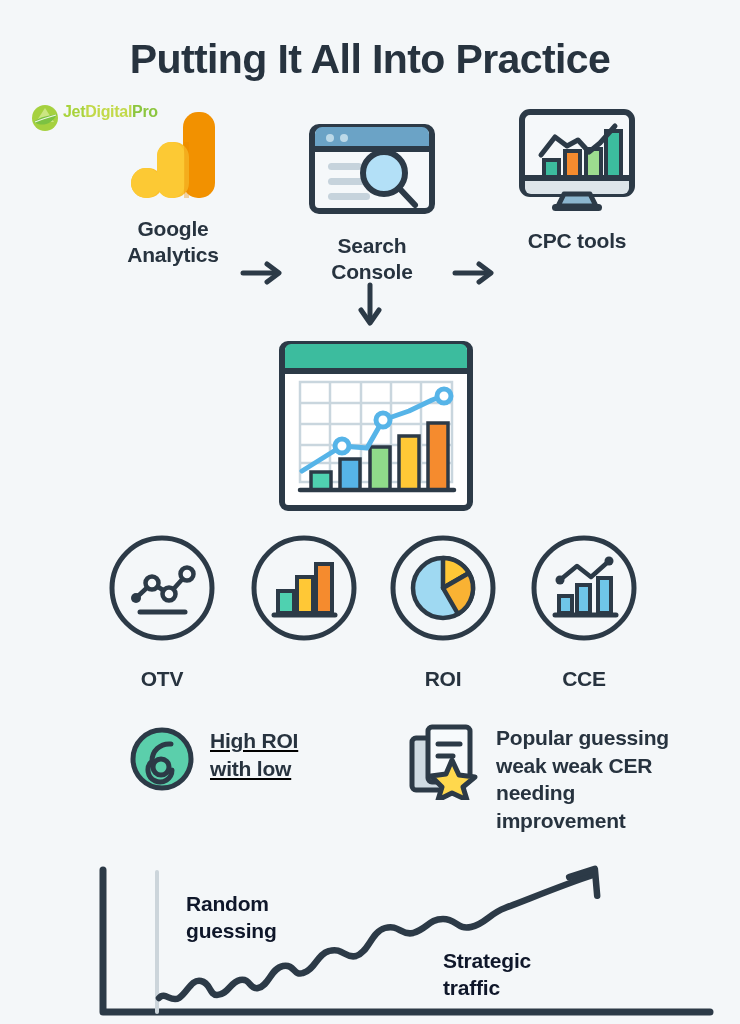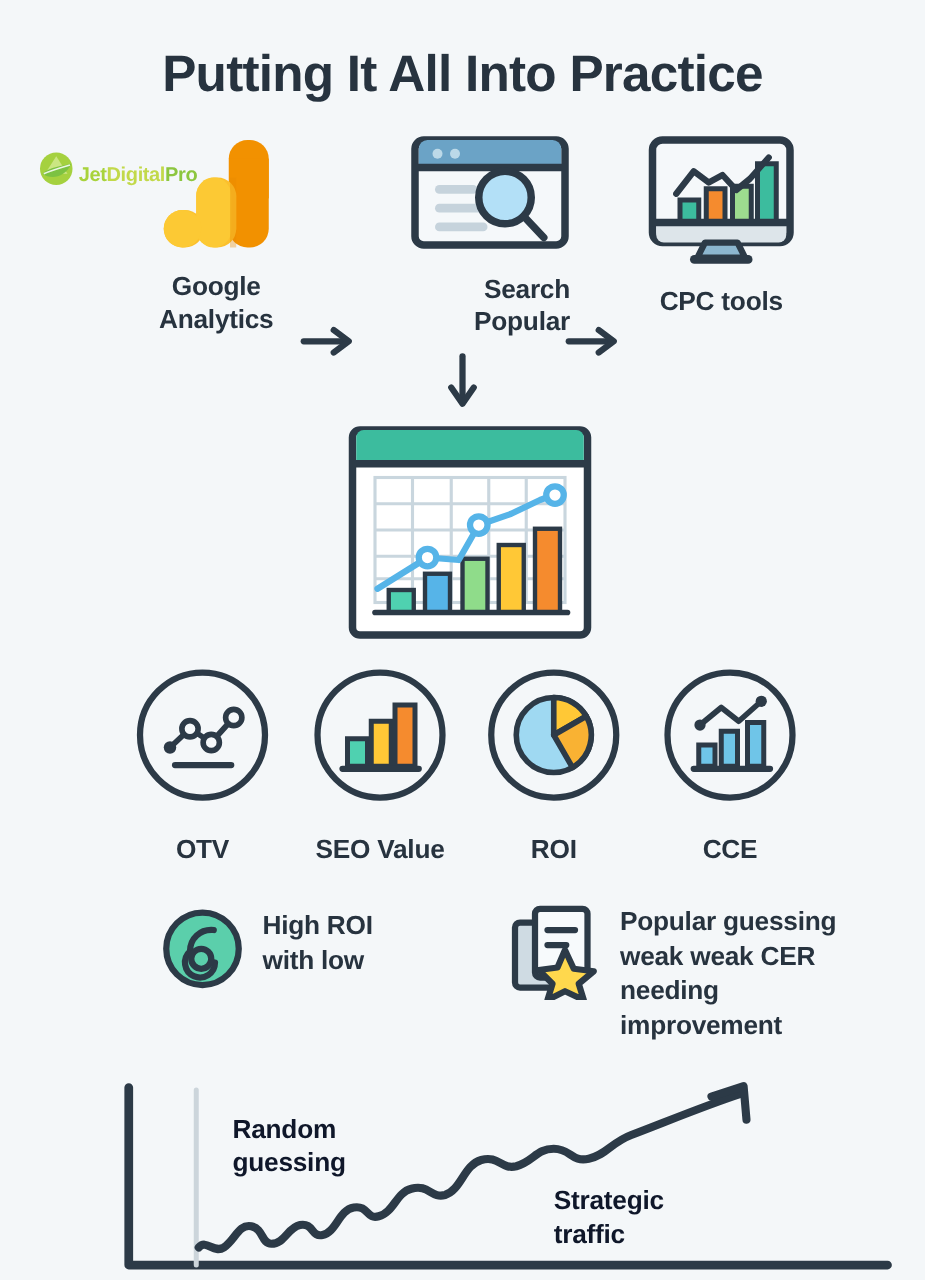--- a/index.html
+++ b/index.html
@@ -13,37 +13,37 @@
 
   
   .title {
     position: absolute; top: 36px; left: 0; width: 740px;
     text-align: center;
     font-size: 41px; font-weight: bold; letter-spacing: -0.6px;
     color: #27333f;
   }
 
   
-  .logo { position: absolute; left: 30px; top: 120px; display: flex; align-items: flex-end; gap: 3px; }
+  .logo { position: absolute; left: 30px; top: 103px; display: flex; align-items: flex-start; gap: 3px; }
   .logo-mark { width: 30px; height: 30px; }
   .logo-text { font-size: 16px; font-weight: bold; letter-spacing: -0.3px; }
   .lt-a { color: #a8d33c; }
   .lt-b { color: #c2d94a; }
   .lt-c { color: #8cc63f; }
 
   
   .toprow { position: absolute; top: 108px; left: 0; width: 740px; height: 180px; }
   .tool { position: absolute; text-align: center; }
   .tool .icon { display: block; margin: 0 auto; }
   .tool .lbl {
     font-size: 21px; font-weight: bold; color: #27333f;
     line-height: 1.22; margin-top: 10px; letter-spacing: -0.2px;
   }
   #tool-ga { left: 88px; top: 0; width: 170px; }
-  #tool-sc { left: 288px; top: 0; width: 168px; text-align: right; }
+  #tool-sc { left: 288px; top: 15px; width: 168px; }
   #tool-cpc { left: 492px; top: 0; width: 170px; }
   .arrow-h { position: absolute; top: 152px; }
   #arrow-1 { left: 240px; }
   #arrow-2 { left: 452px; }
   #arrow-down { position: absolute; left: 354px; top: 282px; }
 
   
   .sheet-wrap { position: absolute; left: 278px; top: 340px; }
 
   
@@ -57,21 +57,21 @@
   #metric-seo { left: 234px; }
   #metric-roi { left: 373px; }
   #metric-cce { left: 514px; }
 
   
   .feature { position: absolute; display: flex; align-items: flex-start; gap: 14px; }
   .feature .ftext {
     font-size: 21px; font-weight: bold; color: #27333f;
     line-height: 1.32; letter-spacing: -0.2px; padding-top: 2px;
   }
-  #feature-roi { left: 128px; top: 725px; }
+  #feature-roi { left: 128px; top: 725px; text-decoration: underline; }
   #feature-article { left: 408px; top: 722px; }
 
   
   .growth { position: absolute; left: 85px; top: 862px; }
   .growth-lbl {
     position: absolute; font-size: 21px; font-weight: bold;
     color: #0f172a; line-height: 1.28; letter-spacing: -0.2px;
   }
   #lbl-random { left: 186px; top: 891px; }
   #lbl-strategic { left: 443px; top: 948px; }
@@ -127,21 +127,21 @@
           <circle cx="36" cy="15" r="4" fill="#bcd9e8"></circle>
           <rect x="20" y="40" width="34" height="7" rx="3.5" fill="#c6d3dc"></rect>
           <rect x="20" y="55" width="48" height="7" rx="3.5" fill="#c6d3dc"></rect>
           <rect x="20" y="70" width="42" height="7" rx="3.5" fill="#c6d3dc"></rect>
           <circle cx="76" cy="50" r="21" fill="#b3e0f7" stroke="#2c3a47" stroke-width="6"></circle>
           <path d="M91 65 L107 82" stroke="#2c3a47" stroke-width="6" stroke-linecap="round"></path>
         </svg>
       </span>
       <div class="lbl">
         <div>Search</div>
-        <div>Popular</div>
+        <div>Console</div>
       </div>
     </div>
 
     <div class="tool" id="tool-cpc">
       <span class="icon">
         <svg width="118" height="106" viewBox="0 0 118 106">
           <rect x="4" y="4" width="110" height="82" rx="8" fill="#f5f8fa" stroke="#2c3a47" stroke-width="6"></rect>
           <rect x="26" y="52" width="15" height="18" fill="#3cbc9e" stroke="#2c3a47" stroke-width="4"></rect>
           <rect x="47" y="43" width="15" height="27" fill="#f58b2e" stroke="#2c3a47" stroke-width="4"></rect>
           <rect x="68" y="41" width="15" height="29" fill="#9ddc8f" stroke="#2c3a47" stroke-width="4"></rect>
@@ -231,21 +231,20 @@
     <div class="metric" id="metric-seo">
       <span>
         <svg width="110" height="110" viewBox="0 0 110 110">
           <circle cx="55" cy="55" r="50" fill="none" stroke="#2c3a47" stroke-width="5"></circle>
           <rect x="29" y="58" width="16" height="22" fill="#4fd1b0" stroke="#2c3a47" stroke-width="4"></rect>
           <rect x="48" y="44" width="16" height="36" fill="#ffc836" stroke="#2c3a47" stroke-width="4"></rect>
           <rect x="67" y="31" width="16" height="49" fill="#f58b2e" stroke="#2c3a47" stroke-width="4"></rect>
           <path d="M25 82 L86 82" stroke="#2c3a47" stroke-width="5" stroke-linecap="round"></path>
         </svg>
       </span>
-      <div class="lbl">SEO Value</div>
     </div>
 
     <div class="metric" id="metric-roi">
       <span>
         <svg width="110" height="110" viewBox="0 0 110 110">
           <circle cx="55" cy="55" r="50" fill="none" stroke="#2c3a47" stroke-width="5"></circle>
           <circle cx="55" cy="55" r="30" fill="#9fd9f2" stroke="#2c3a47" stroke-width="4.5"></circle>
           <path d="M55 55 L55 25 A30 30 0 0 1 81 40 Z" fill="#ffc836" stroke="#2c3a47" stroke-width="4.5" stroke-linejoin="round"></path>
           <path d="M55 55 L81 40 A30 30 0 0 1 70 81 Z" fill="#f9b233" stroke="#2c3a47" stroke-width="4.5" stroke-linejoin="round"></path>
         </svg>

